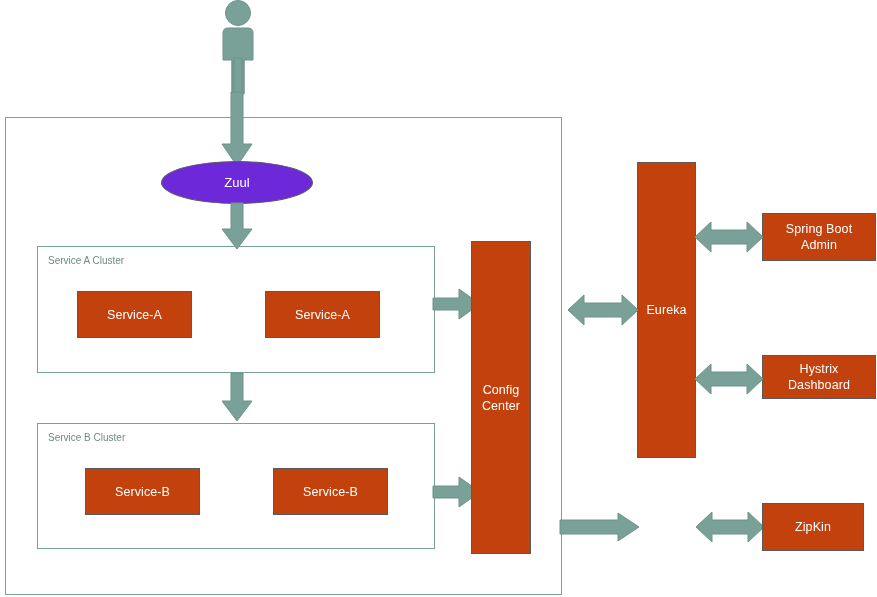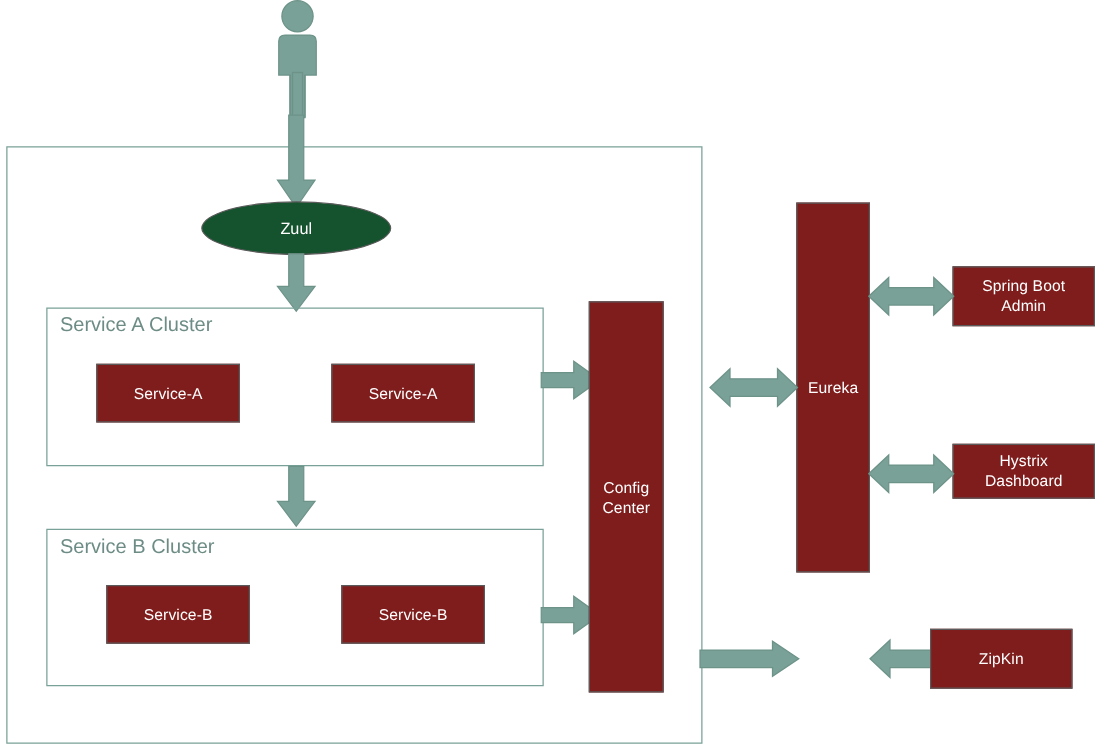--- a/index.html
+++ b/index.html
@@ -23,55 +23,55 @@
     position: absolute;
     box-sizing: border-box;
     display: flex;
     align-items: center;
     justify-content: center;
     text-align: center;
     color: #ffffff;
     font-size: 12.5px;
     line-height: 16px;
     letter-spacing: 0.1px;
-    background: #7f1d1d;
+    background: #c2410c;
     border: 1px solid #5a5a5a;
     white-space: pre-line;
     user-select: none;
   }
   .ellipse-node {
     position: absolute;
     box-sizing: border-box;
     display: flex;
     align-items: center;
     justify-content: center;
     text-align: center;
     color: #ffffff;
     font-size: 13px;
-    background: #14532d;
+    background: #6d28d9;
     border: 1px solid #5a5a5a;
     border-radius: 50%;
     user-select: none;
   }
   .group-box {
     position: absolute;
     box-sizing: border-box;
     background: transparent;
     border: 1.5px solid #79a197;
   }
   .outer-box {
     position: absolute;
     box-sizing: border-box;
     background: transparent;
     border: 1.8px solid #79a197;
   }
   .group-label {
     position: absolute;
     color: #6d8c85;
-    font-size: 16px;
+    font-size: 10px;
     line-height: 15px;
     user-select: none;
     white-space: nowrap;
   }
   .arrow {
     position: absolute;
     overflow: visible;
   }
   .arrow svg { display: block; overflow: visible; }
   .actor {
@@ -175,15 +175,15 @@
     </svg>
   </div>
 
 
   <div class="arrow" style="left:695px; top:510px; width:70px; height:34px;">
     <svg width="70" height="34" viewBox="0 0 70 34" xmlns="http://www.w3.org/2000/svg">
       <path d="M1 17 L17 2 L17 10 L53 10 L53 2 L69 17 L53 32 L53 24 L17 24 L17 32 Z" fill="#79a197" stroke="#6d9389" stroke-width="1"></path>
     </svg>
   </div>
 
-  <div class="node" style="left:744px; top:503px; width:114px; height:48px;">ZipKin</div>
+  <div class="node" style="left:762px; top:503px; width:102px; height:48px;">ZipKin</div>
 
 </div>
 
 </body></html>

